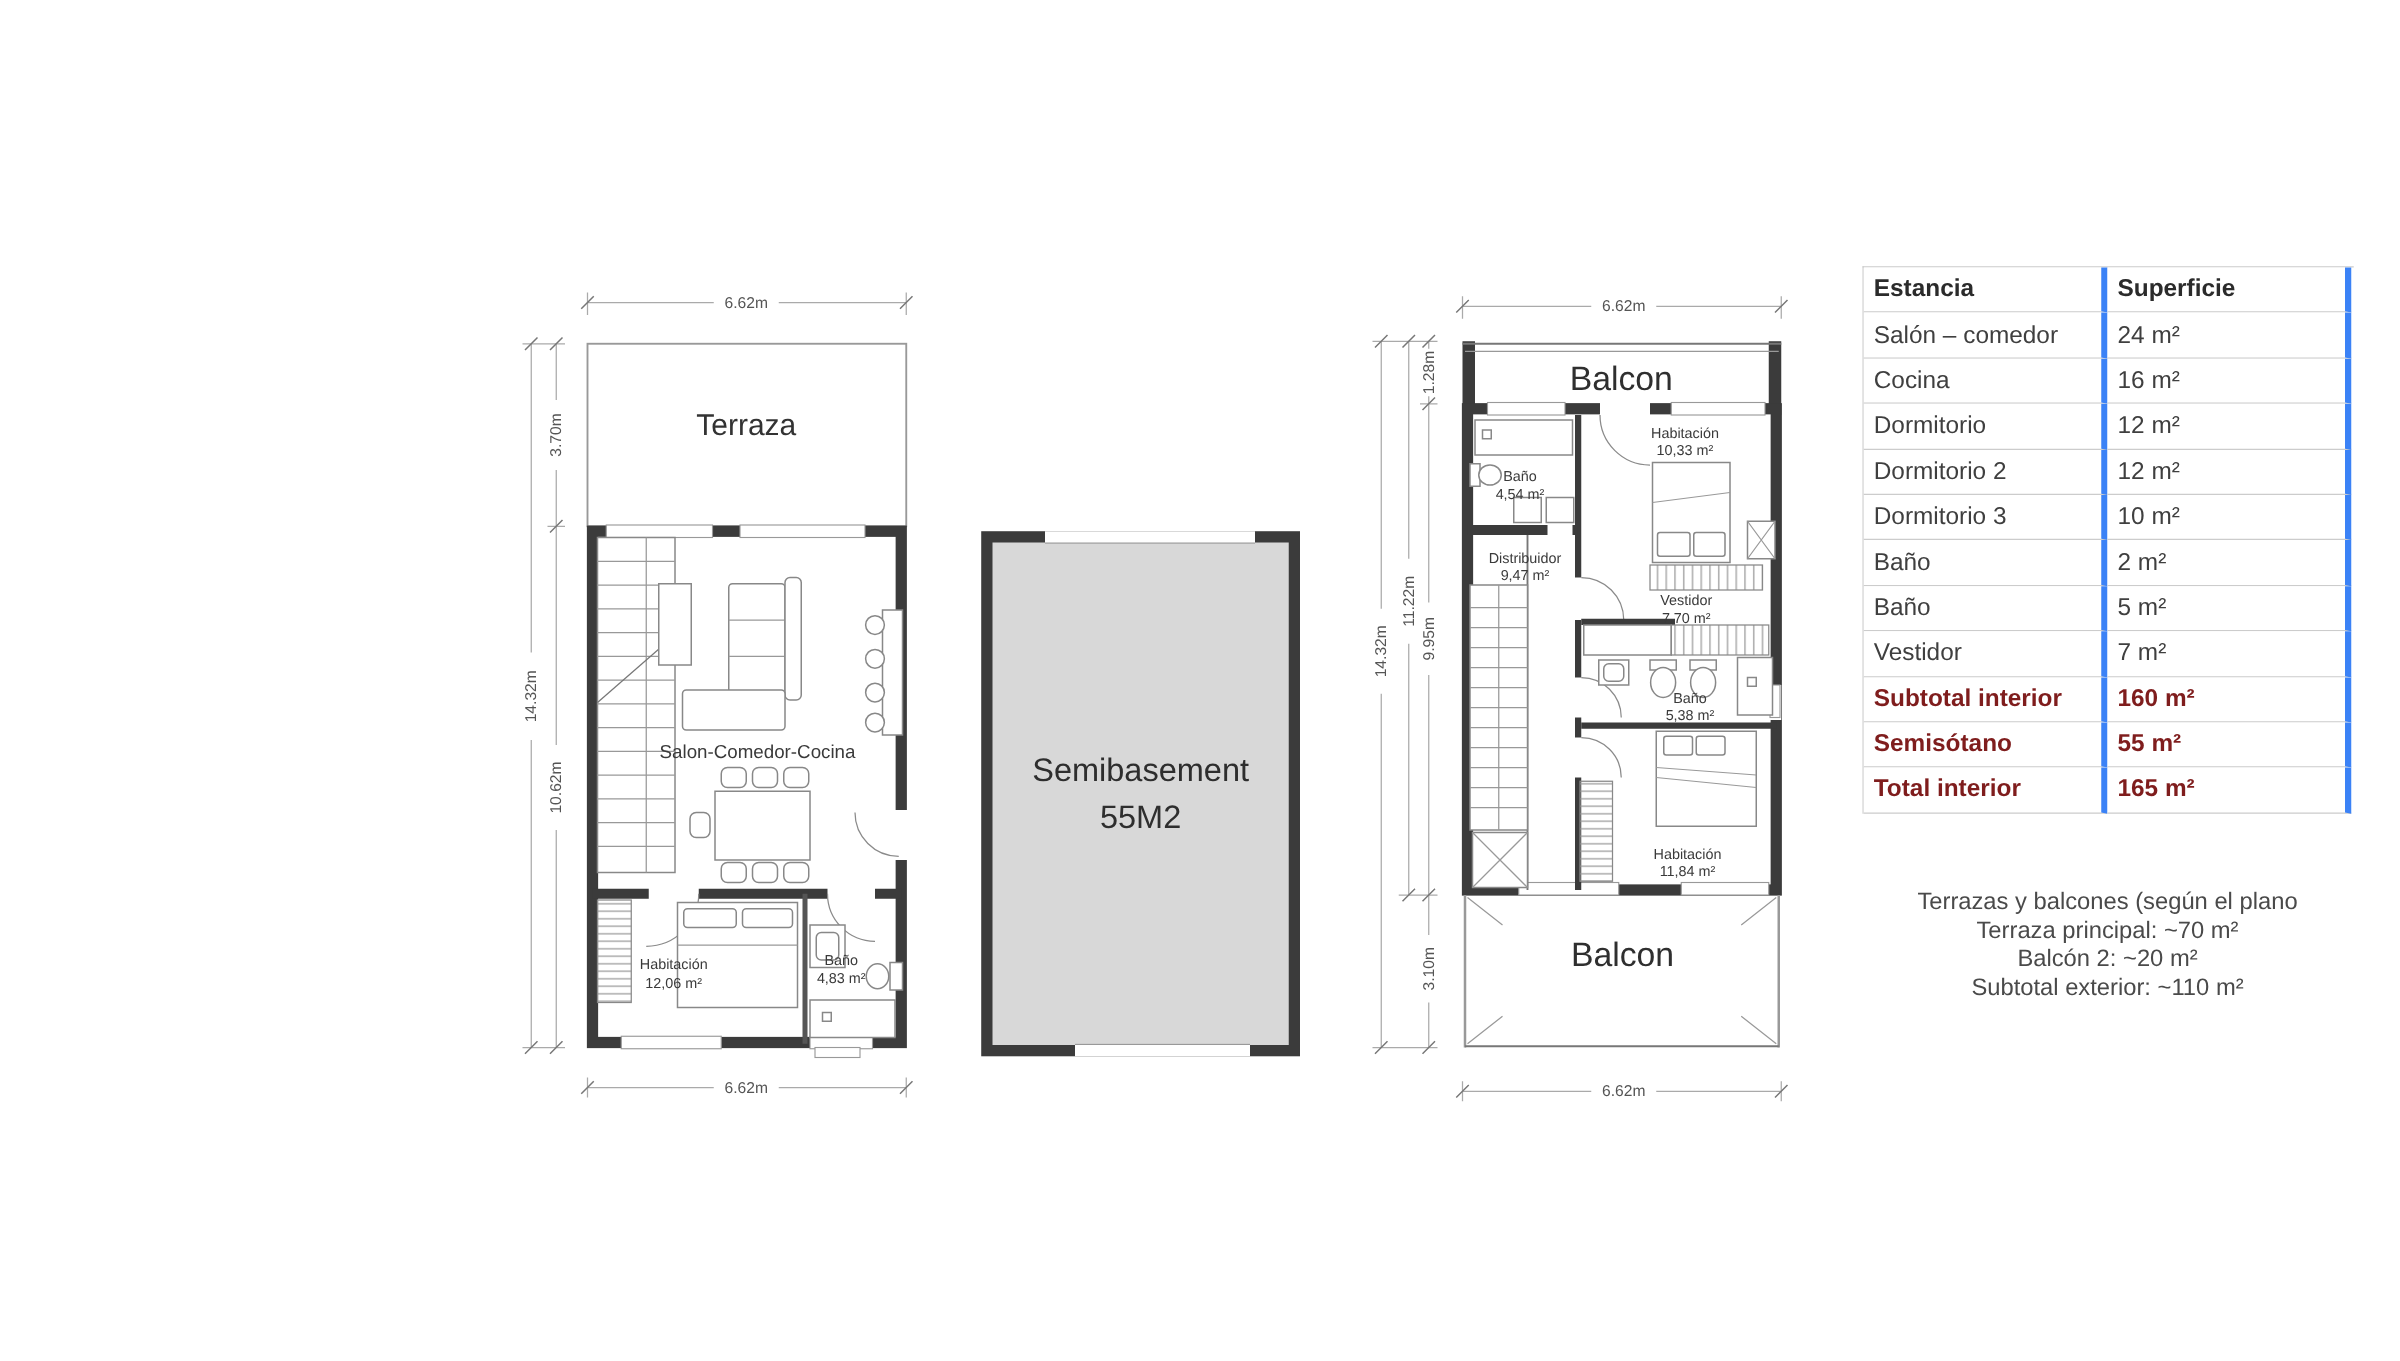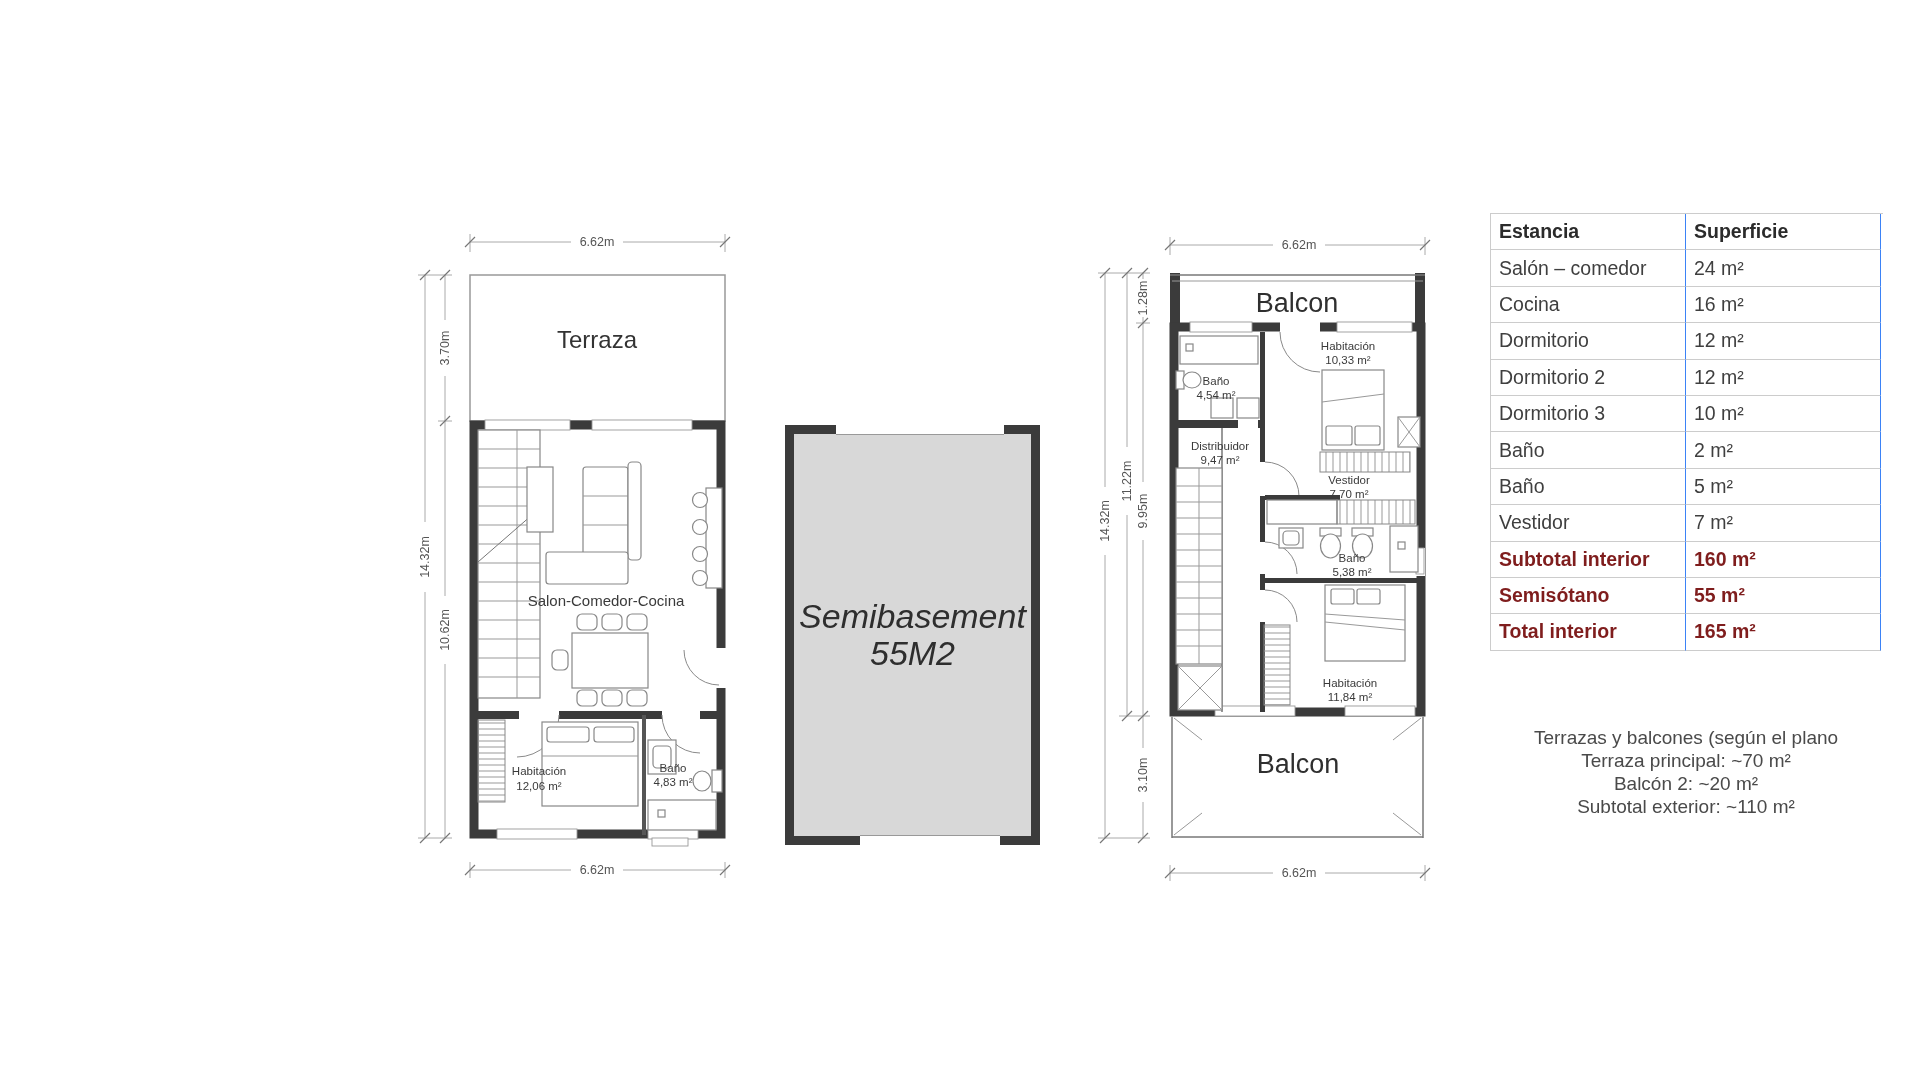--- a/index.html
+++ b/index.html
@@ -18,35 +18,35 @@
   .furn{stroke:#888;stroke-width:1.2;fill:#ffffff;}
   .dimline{stroke:#aaa;stroke-width:1;fill:none;}
   .tick{stroke:#777;stroke-width:1.2;fill:none;}
   .wallrect{fill:#3b3b3b;}
   .win{fill:#ffffff;stroke:#999;stroke-width:0.9;}
   .arc{stroke:#8a8a8a;stroke-width:1;fill:none;}
 
   #semibasement{left:785px;top:425px;width:237px;height:402px;
     background:#d8d8d8;border:9px solid #3b3b3b;
     display:flex;flex-direction:column;align-items:center;justify-content:center;}
-  #semibasement .sb-line{font-size:34px;color:#2e2e2e;line-height:37px;text-align:left;font-style:italic;}
+  #semibasement .sb-line{font-size:26px;color:#2e2e2e;line-height:37px;text-align:left;}
   .sb-gap-top{position:absolute;top:-9px;left:42px;width:168px;height:9px;background:#fff;border-bottom:1.5px solid #999;}
   .sb-gap-bottom{position:absolute;bottom:-9px;left:66px;width:140px;height:9px;background:#fff;border-top:1.5px solid #999;}
 
   #area-table{left:1490px;top:213px;width:392px;
     display:grid;grid-template-columns:195px 195px;grid-auto-rows:36.4px;
     border-top:1px solid #ccc;border-left:1px solid #ccc;font-size:19.5px;color:#3f3f3f;}
-  #area-table .cell{border-right:1px solid #3b82f6;border-bottom:1px solid #ccc;
+  #area-table .cell{border-right:5px solid #3b82f6;border-bottom:1px solid #ccc;
     display:flex;align-items:center;padding-left:8px;background:#fff;}
   #area-table .hd{font-weight:bold;color:#2b2b2b;}
   #area-table .bold .cell{font-weight:bold;color:#7f1d1d;}
   #area-table .row{display:contents;}
 
   #notes{left:1490px;top:710px;width:392px;text-align:center;
-    font-size:19px;line-height:23px;color:#4a4a4a;margin-top:16px;}
+    font-size:19px;line-height:23px;color:#4a4a4a;}
 </style>
 </head>
 <body>
 
 <svg style="left:410px;top:228px;" width="340" height="662" viewBox="410 228 340 662">
   <defs>
     <pattern id="hatchH" width="6" height="6" patternUnits="userSpaceOnUse">
       <path d="M0 3 H6" stroke="#999" stroke-width="1"></path>
     </pattern>
     <pattern id="hatchV" width="7" height="7" patternUnits="userSpaceOnUse">

